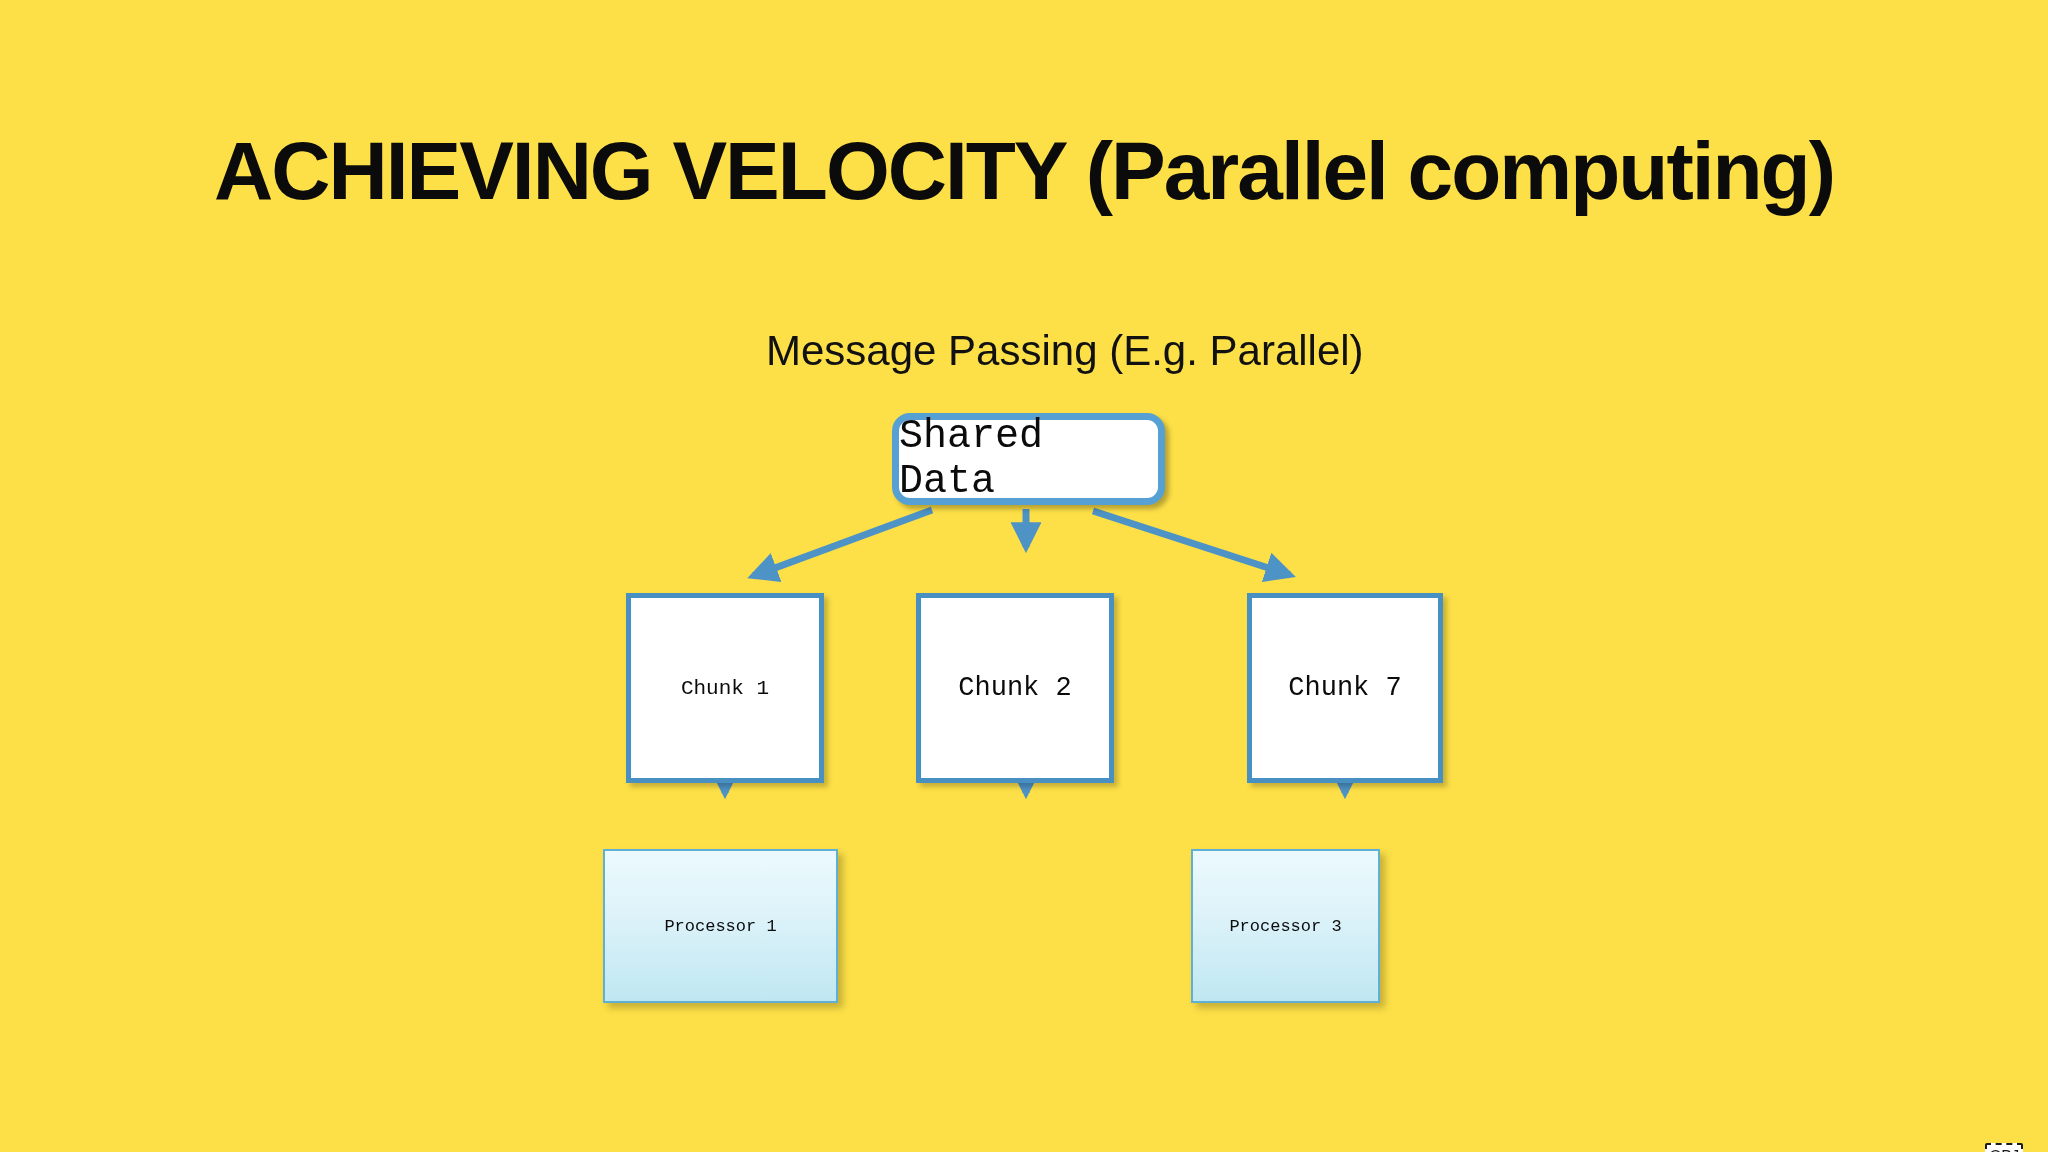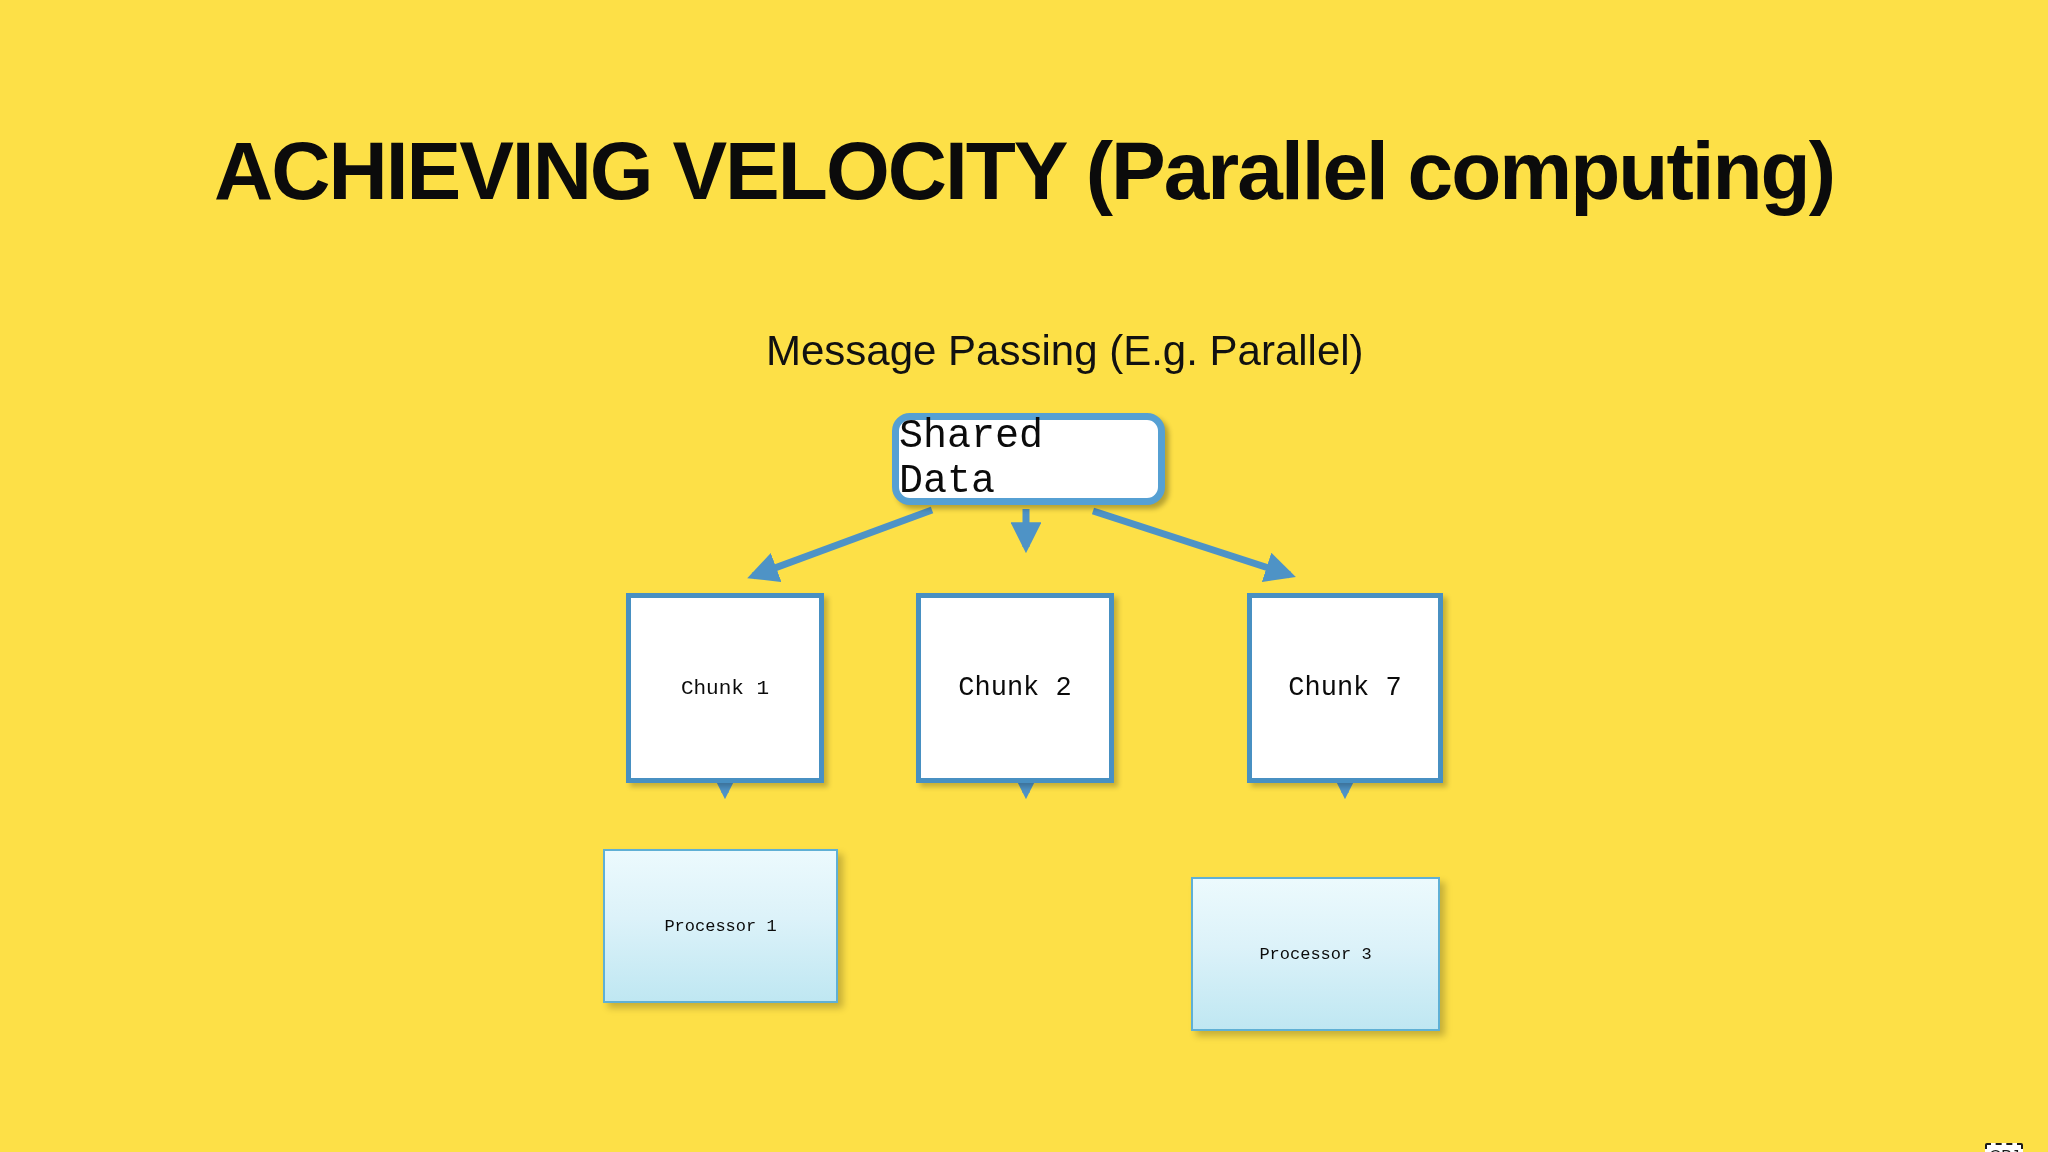--- a/index.html
+++ b/index.html
@@ -77,21 +77,21 @@
   .processor-box {
     top: 849px;
     height: 154px;
     border: 2px solid #5fb0d5;
     font-size: 17px;
     background: linear-gradient(to bottom, #ecfafd 0%, #dcf2f9 45%, #bfe7f2 100%);
     box-shadow: 5px 5px 7px rgba(0,0,0,0.22);
   }
   .processor-1 { left: 603px; width: 235px; }
   .processor-2 { left: 896px; width: 235px; }
-  .processor-3 { left: 1191px; width: 249px; margin-top: 28px; }
+  .processor-3 { left: 1191px; width: 189px; }
   .obj-marker {
     position: absolute;
     left: 1985px;
     top: 1095px;
     width: 38px;
     height: 27px;
     box-sizing: border-box;
     border: 2px dashed #1a1a1a;
     border-radius: 2px;
     display: flex;

